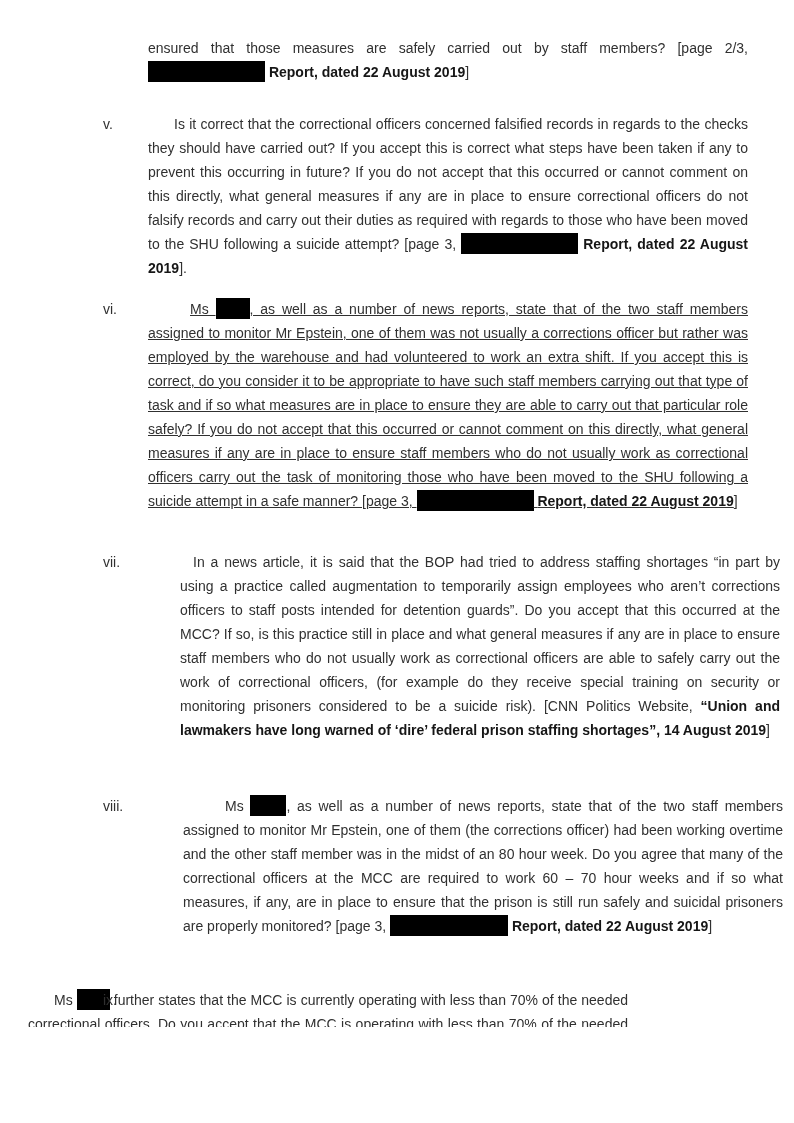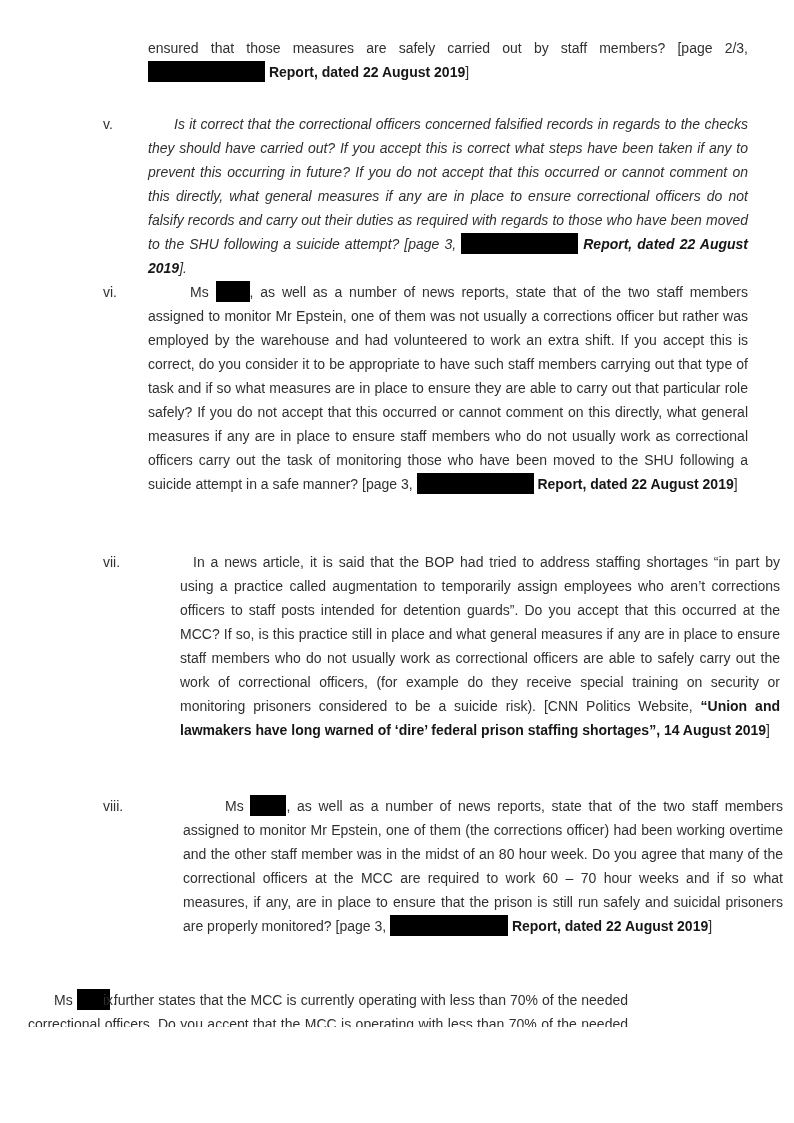--- a/index.html
+++ b/index.html
@@ -24,25 +24,25 @@
     left: 103px;
     top: 0;
   }
   .pbody {
     margin-left: 148px;
     width: 600px;
     text-align: justify;
   }
   .p-cont  { top: 36px; }
   .p-v     { top: 112px; }
-  .p-vi    { top: 280px; }
+  .p-vi    { top: 297px; text-decoration: underline; }
   .p-vii   { top: 550px; padding-left: 32px; }
   .p-viii  { top: 794px; padding-left: 35px; }
   .p-ix    { top: 988px; }
-  .p-v    .pbody { text-indent: 26px; font-style: italic; }
+  .p-v    .pbody { text-indent: 26px; }
   .p-vi   .pbody { text-indent: 42px; }
   .p-vii  .pbody { text-indent: 13px; }
   .p-viii .pbody { text-indent: 42px; }
   .p-ix   .pbody { text-indent: 26px; margin-left: 28px; }
   .b { font-weight: 700; color: #161616; }
   .r { font-weight: 400; }
   .redact {
     display: inline-block;
     background: #000000;
     height: 21px;

